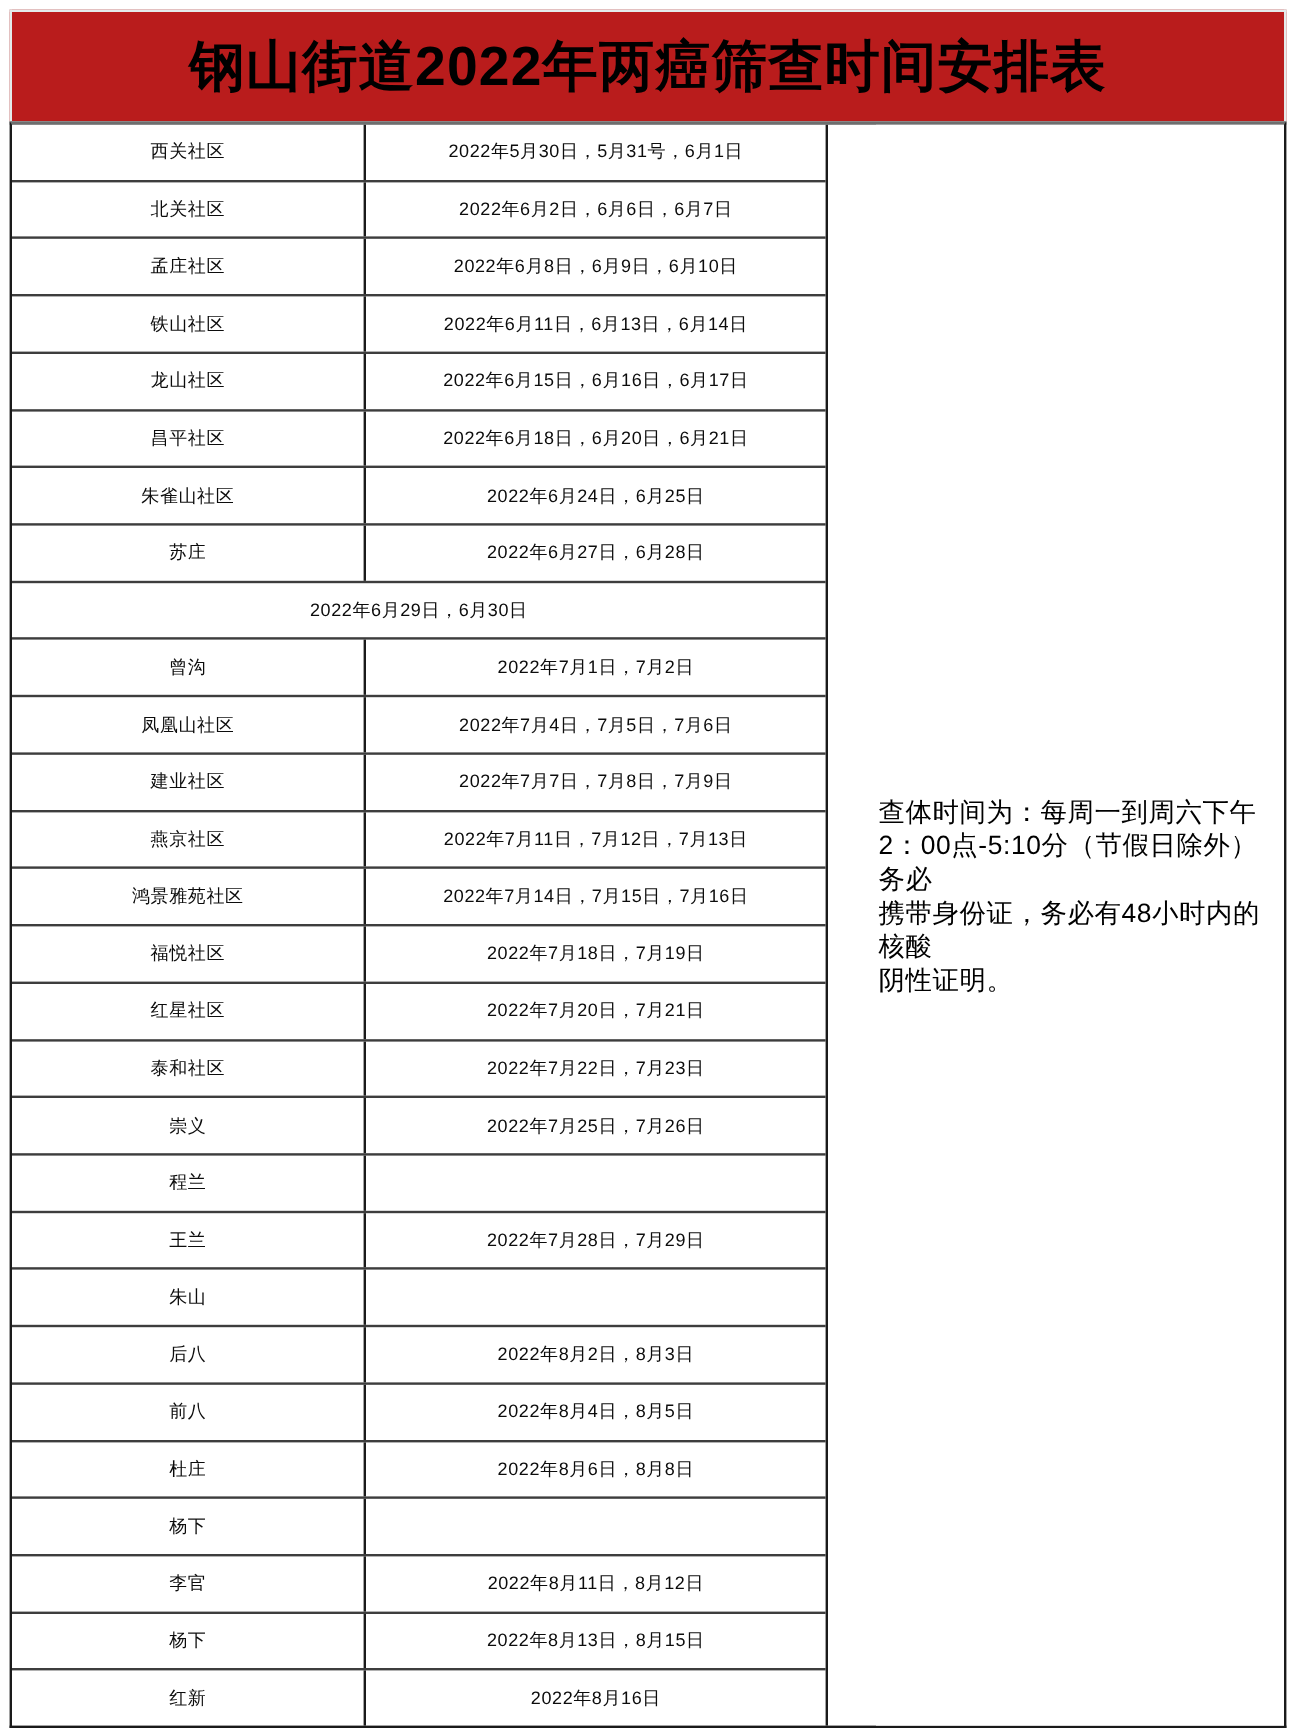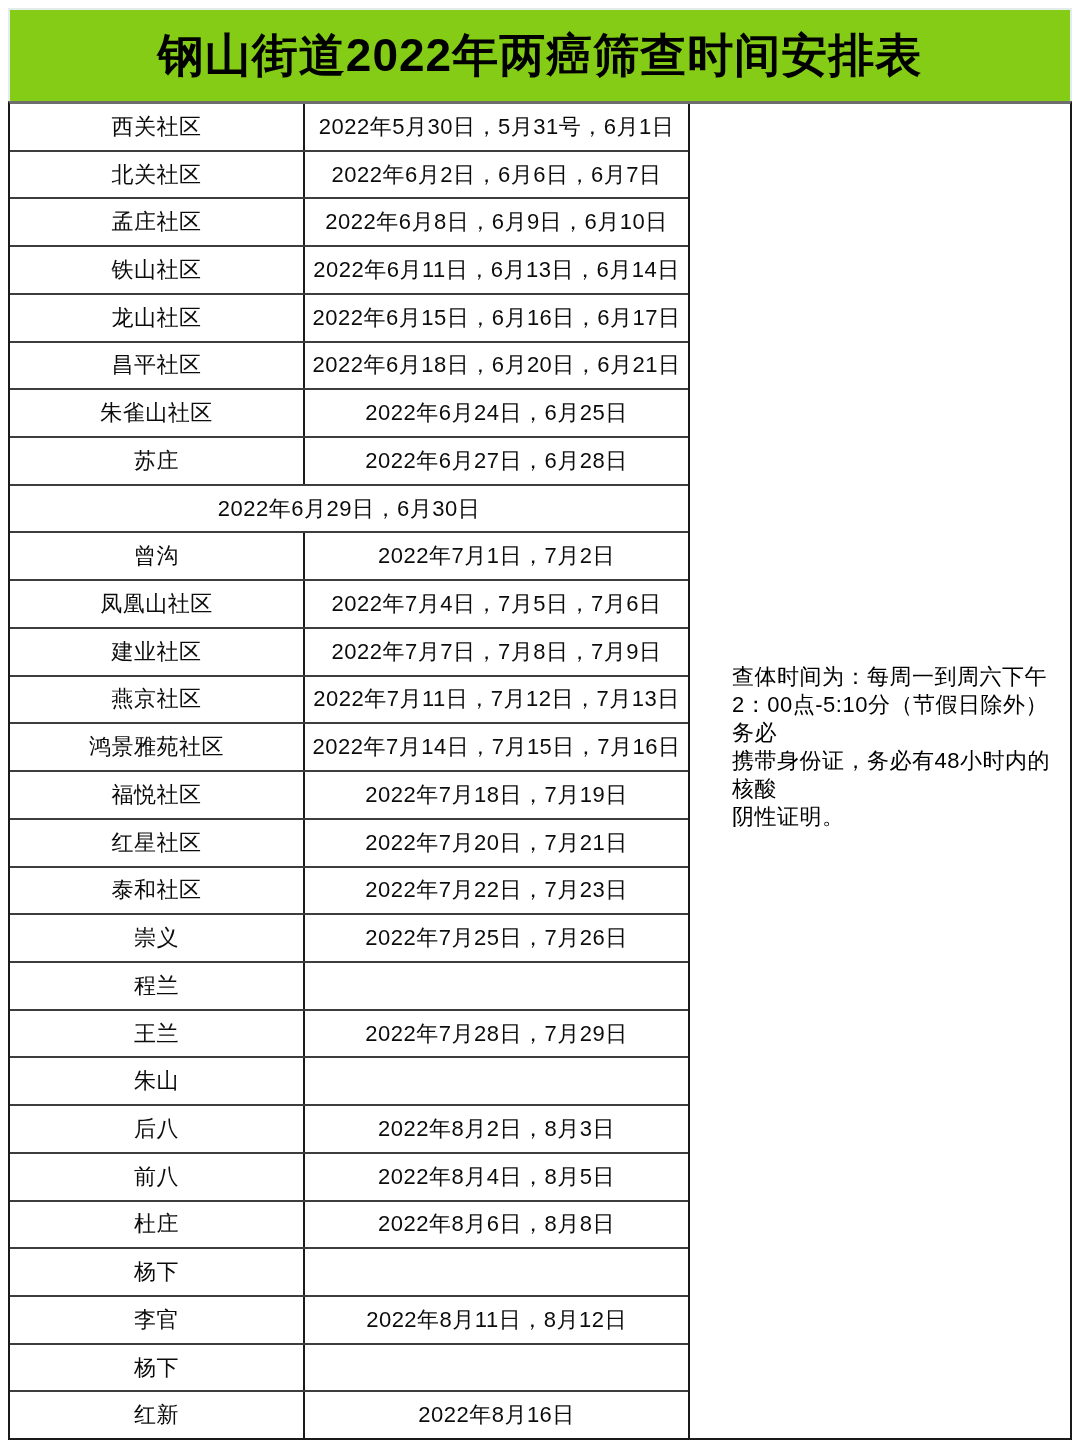--- a/index.html
+++ b/index.html
@@ -21,21 +21,21 @@
     position: absolute;
     left: 8px;
     top: 8px;
     width: 1064px;
     height: 93px;
     border: 2px solid #e4ebeb;
     border-bottom: none;
     display: flex;
     align-items: center;
     justify-content: center;
-    background: #84cc16;
+    background: #b91c1c;
   }
   .title-box h1 {
     margin: 0;
     font-size: 46px;
     font-weight: 700;
     color: #000000;
     letter-spacing: 1px;
     white-space: nowrap;
   }
   
@@ -60,21 +60,21 @@
     flex: 1 1 0;
     display: flex;
     border-bottom: 2px solid #3d3d3d;
     align-items: stretch;
   }
   .row:last-child { border-bottom: none; }
   .cell {
     display: flex;
     align-items: center;
     justify-content: center;
-    font-size: 22px;
+    font-size: 15px;
     color: #0c0c0c;
     letter-spacing: 0.5px;
   }
   .cell.name {
     width: 295px;
     border-right: 2px solid #1a1a1a;
   }
   .cell.dates {
     flex: 1 1 auto;
   }
@@ -230,20 +230,21 @@
     <div class="cell name">杨下</div>
   </div>
 
   <div class="row">
     <div class="cell name">李官</div>
     <div class="cell dates">2022年8月11日，8月12日</div>
   </div>
 
   <div class="row">
     <div class="cell name">杨下</div>
+    <div class="cell dates">2022年8月13日，8月15日</div>
   </div>
 
   <div class="row">
     <div class="cell name">红新</div>
     <div class="cell dates">2022年8月16日</div>
   </div>
 </div>
     <div class="note-cell">
       <p>查体时间为：每周一到周六下午
 2：00点-5:10分（节假日除外）务必

